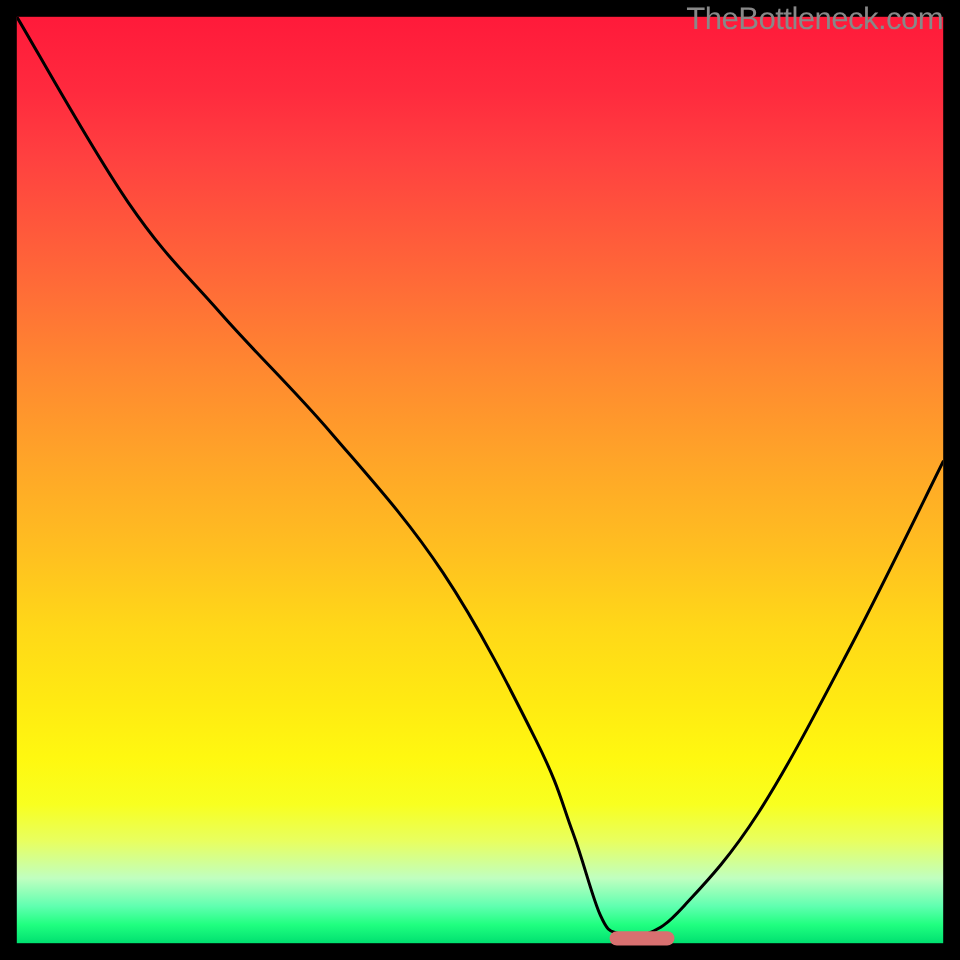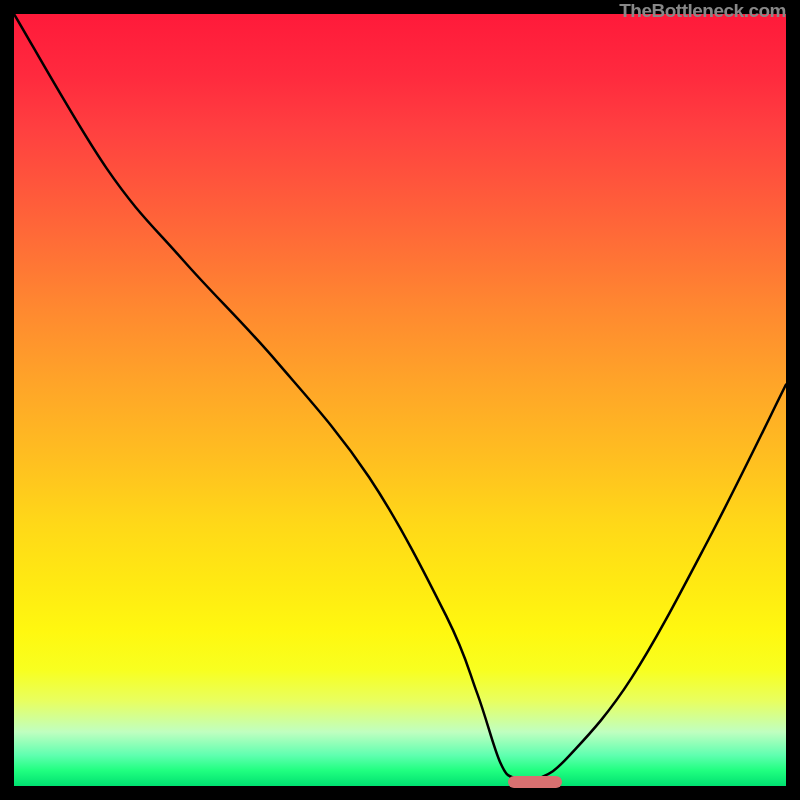--- a/index.html
+++ b/index.html
@@ -33,22 +33,22 @@
       #20ff80 98%,
       #00e070 100%
     );
   }
   .watermark {
     position: absolute;
     top: 0px;
     right: 14px;
     color: #888;
     font-family: Arial, Helvetica, sans-serif;
-    font-size: 19px;
-    font-weight: 700;
+    font-size: 26px;
+    font-weight: 400;
     letter-spacing: -0.5px;
     z-index: 10;
   }
   svg.curve {
     position: absolute;
     left: 0;
     top: 0;
     width: 772px;
     height: 772px;
     z-index: 5;

